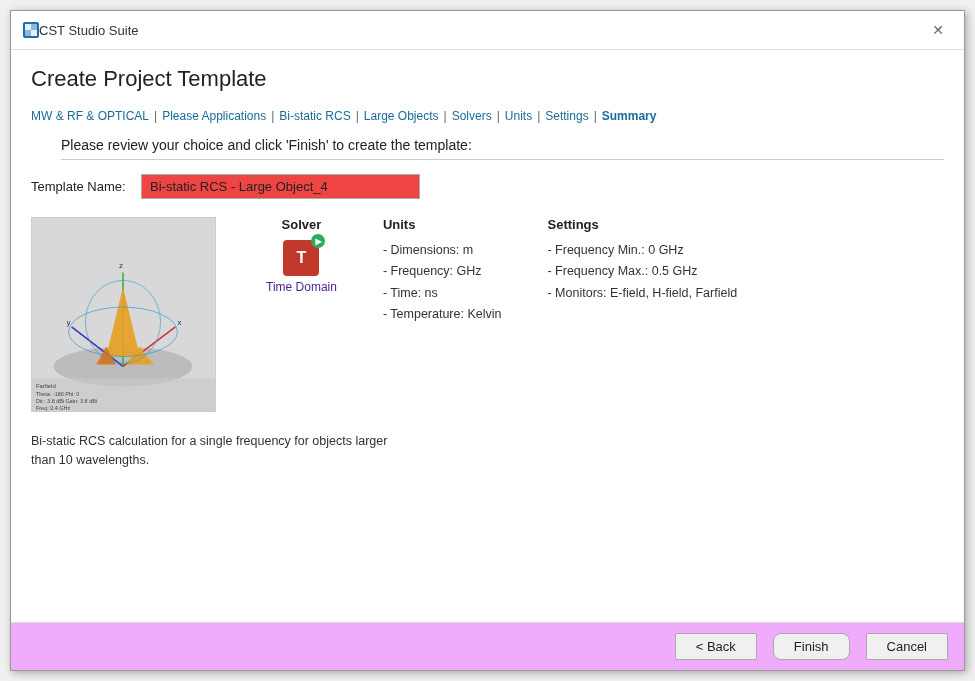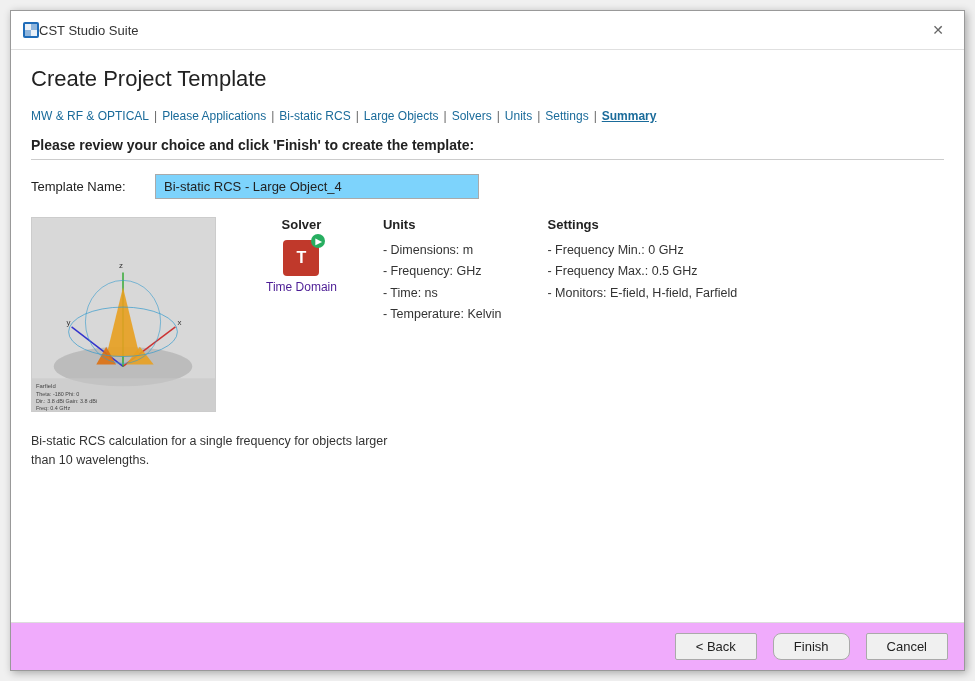--- a/index.html
+++ b/index.html
@@ -91,49 +91,49 @@
       color: #1a6b9a;
       cursor: pointer;
       text-decoration: none;
     }
     .nav-separator {
       color: #666;
       margin: 0 5px;
     }
     .nav-item.active {
       font-weight: bold;
-      text-decoration: underline;
       color: #1a6b9a;
     }
     .section-header {
       font-size: 14px;
-      font-weight: bold;
+      font-weight: normal;
       color: #222;
       border-bottom: 1px solid #ccc;
       padding-bottom: 6px;
       margin-bottom: 14px;
+      margin-left: 30px;
     }
     .template-name-row {
       display: flex;
       align-items: center;
       margin-bottom: 18px;
-      gap: 14px;
+      gap: 0;
     }
     .template-name-label {
       font-size: 13px;
       color: #222;
       white-space: nowrap;
       min-width: 110px;
     }
     .template-name-input {
       border: 1px solid #aaa;
       padding: 4px 8px;
       font-size: 13px;
-      width: 324px;
-      background: #7dd3fc;
+      width: 279px;
+      background: #ef4444;
       color: #222;
       outline: none;
     }
     .summary-grid {
       display: flex;
       gap: 0;
       margin-bottom: 14px;
     }
     .preview-box {
       width: 185px;

